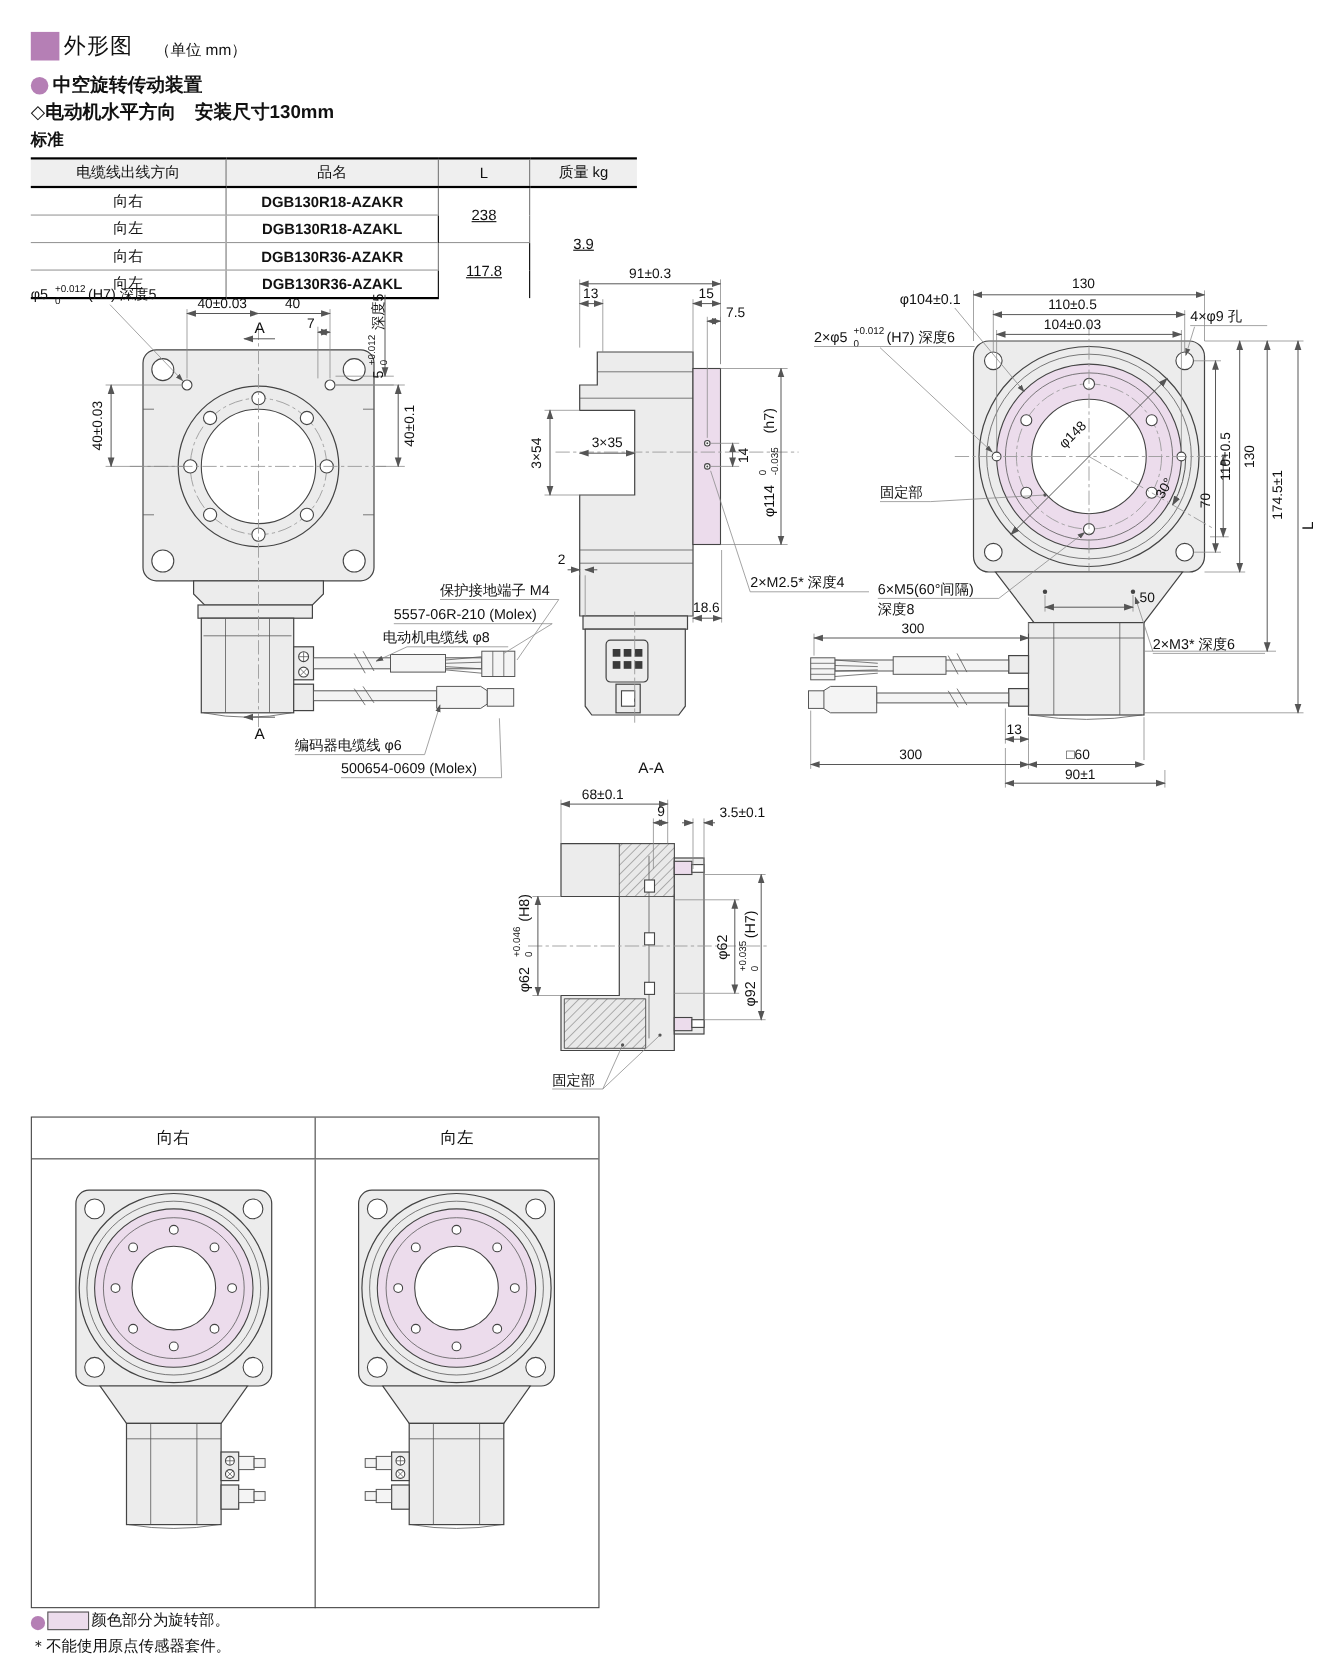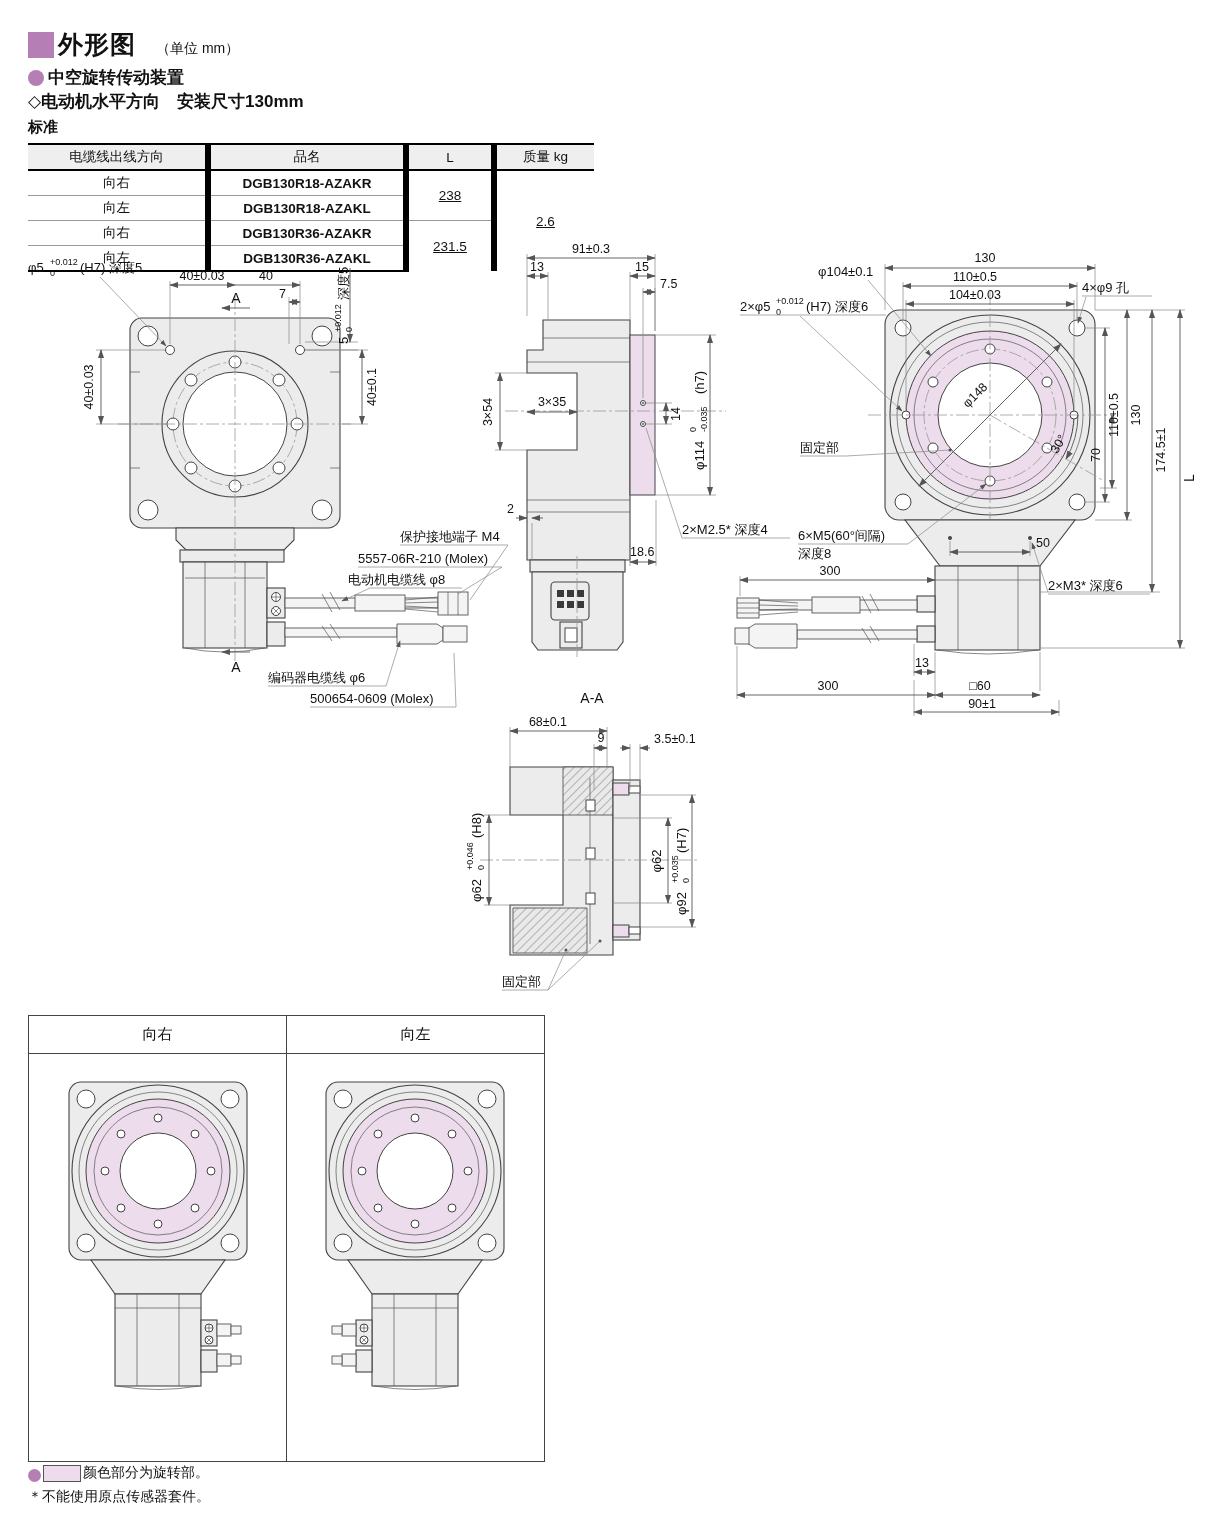--- a/index.html
+++ b/index.html
@@ -2,27 +2,27 @@
 <html><head>
 <meta charset="utf-8">
 <style>
   html,body{margin:0;padding:0;background:#fff;}
   #page{position:relative;width:1216px;height:1516px;background:#fff;overflow:hidden;
         font-family:"Liberation Sans","DejaVu Sans",sans-serif;color:#111;}
   
   .hdr-row{position:absolute;left:28px;display:flex;align-items:center;}
   .sq{width:26px;height:26px;background:#b57fb5;margin-right:4px;}
   .dot{width:16px;height:16px;border-radius:50%;background:#b57fb5;margin-right:4px;}
-  .title{font-size:25px;font-weight:bold;letter-spacing:1px;}
+  .title{font-size:20px;font-weight:normal;letter-spacing:1px;}
   .unit{font-size:14px;margin-left:20px;padding-top:8px;}
   .sub{font-size:17px;font-weight:bold;}
   .std{position:absolute;left:28px;top:118px;font-size:15px;font-weight:bold;}
   
   table.spec{position:absolute;left:28px;top:143px;border-collapse:collapse;font-size:13.5px;}
-  table.spec th,table.spec td{border-left:6px solid #000000;border-right:1px solid #777;
+  table.spec th,table.spec td{border-left:1px solid #000000;border-right:1px solid #777;
      padding:2px 6px;text-align:center;height:20px;}
   table.spec thead th{background:#efefef;border-top:2.5px solid #000;border-bottom:2px solid #000;font-weight:normal;}
   table.spec td{border-top:1px solid #999;}
   table.spec tr:last-child td{border-bottom:2.5px solid #000;}
   table.spec th:first-child,table.spec td:first-child{border-left:none;}
   table.spec th:last-child,table.spec td:last-child{border-right:none;}
   .c-dir{width:165px;} .c-name{width:180px;font-weight:bold;} .c-l{width:70px;} .c-m{width:85px;}
   td.merged{border-top:1px solid #999;text-decoration:underline;}
   
   svg{position:absolute;left:0;top:0;}
@@ -79,30 +79,30 @@
         <th class="c-name">品名</th>
         <th class="c-l">L</th>
         <th class="c-m">质量 kg</th>
       </tr>
     </thead>
     <tbody>
       <tr>
         <td class="c-dir">向右</td>
         <td class="c-name">DGB130R18-AZAKR</td>
         <td class="c-l merged" rowspan="2">238</td>
-        <td class="c-m merged" rowspan="4">2.6</td>
+        <td class="c-m merged" rowspan="4">3.9</td>
       </tr>
       <tr>
         <td class="c-dir">向左</td>
         <td class="c-name">DGB130R18-AZAKL</td>
       </tr>
       <tr>
         <td class="c-dir">向右</td>
         <td class="c-name">DGB130R36-AZAKR</td>
-        <td class="c-l merged" rowspan="2">231.5</td>
+        <td class="c-l merged" rowspan="2">117.8</td>
       </tr>
       <tr>
         <td class="c-dir">向左</td>
         <td class="c-name">DGB130R36-AZAKL</td>
       </tr>
     </tbody>
   </table>
 
   <svg width="1216" height="1010" viewBox="0 0 1216 1010">
     <defs>

